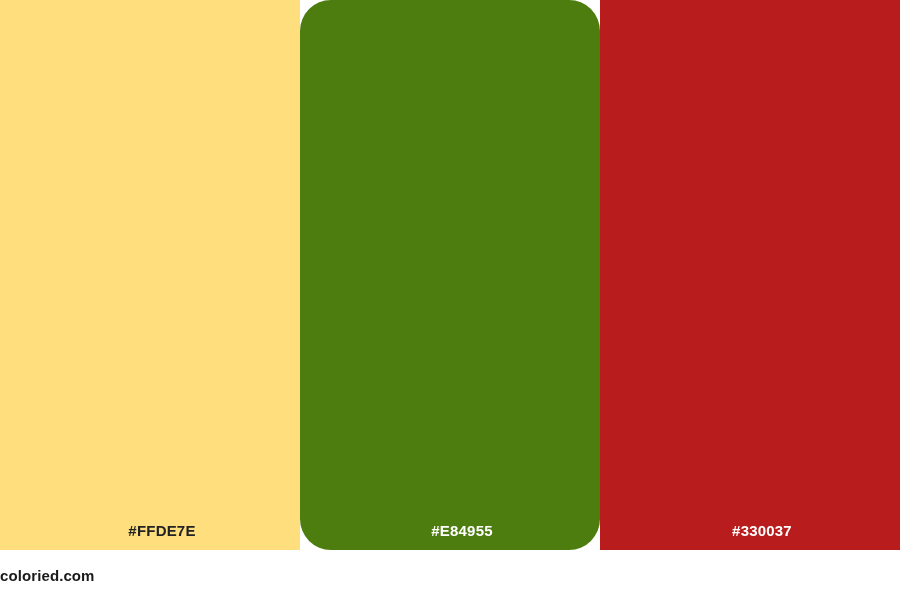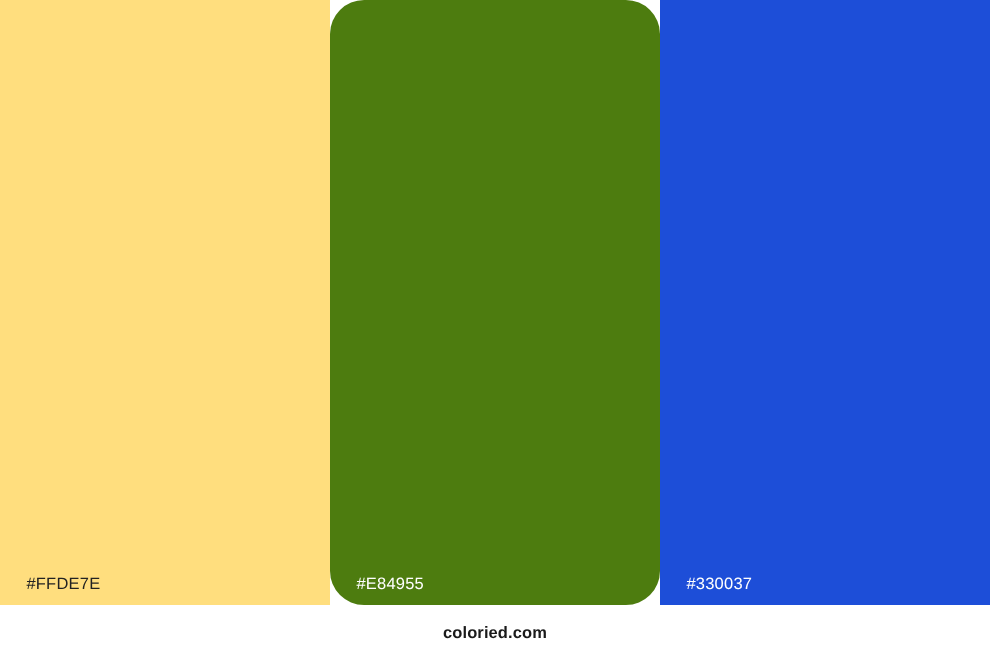--- a/index.html
+++ b/index.html
@@ -39,41 +39,42 @@
     position: relative;
     display: flex;
     align-items: flex-end;
     justify-content: center;
     box-sizing: border-box;
   }
 
   .swatch-label {
     display: block;
     width: 100%;
+    text-align: center;
     font-size: 15px;
-    font-weight: normal;
+    font-weight: bold;
     letter-spacing: 0.2px;
     line-height: 1;
     padding-bottom: 12px;
     user-select: text;
     white-space: nowrap;
     padding-left: 24px;
   }
 
   .swatch.light-text .swatch-label { color: #ffffff; }
   .swatch.dark-text  .swatch-label { color: #222222; }
 
   
   .footer {
     flex: 1 1 auto;
     height: 50px;
     background: #ffffff;
     display: flex;
     align-items: center;
-    justify-content: center;
+    justify-content: flex-start;
   }
 
   .footer-brand {
     font-size: 15px;
     font-weight: bold;
     color: #1a1a1a;
     letter-spacing: 0.1px;
     line-height: 1;
     white-space: nowrap;
   }
@@ -88,21 +89,21 @@
     <div class="swatch dark-text" style="background-color: rgb(255, 222, 126);">
       <span class="swatch-label">#FFDE7E</span>
     </div>
 
 
     <div class="swatch light-text" style="background-color: #4d7c0f; border-radius: 31px;">
       <span class="swatch-label">#E84955</span>
     </div>
 
 
-    <div class="swatch light-text" style="background-color: #1d4ed8;">
+    <div class="swatch light-text" style="background-color: #b91c1c;">
       <span class="swatch-label">#330037</span>
     </div>
 
   </div>
 
   <div class="footer">
     <span class="footer-brand">coloried.com</span>
   </div>
 
 </div>

